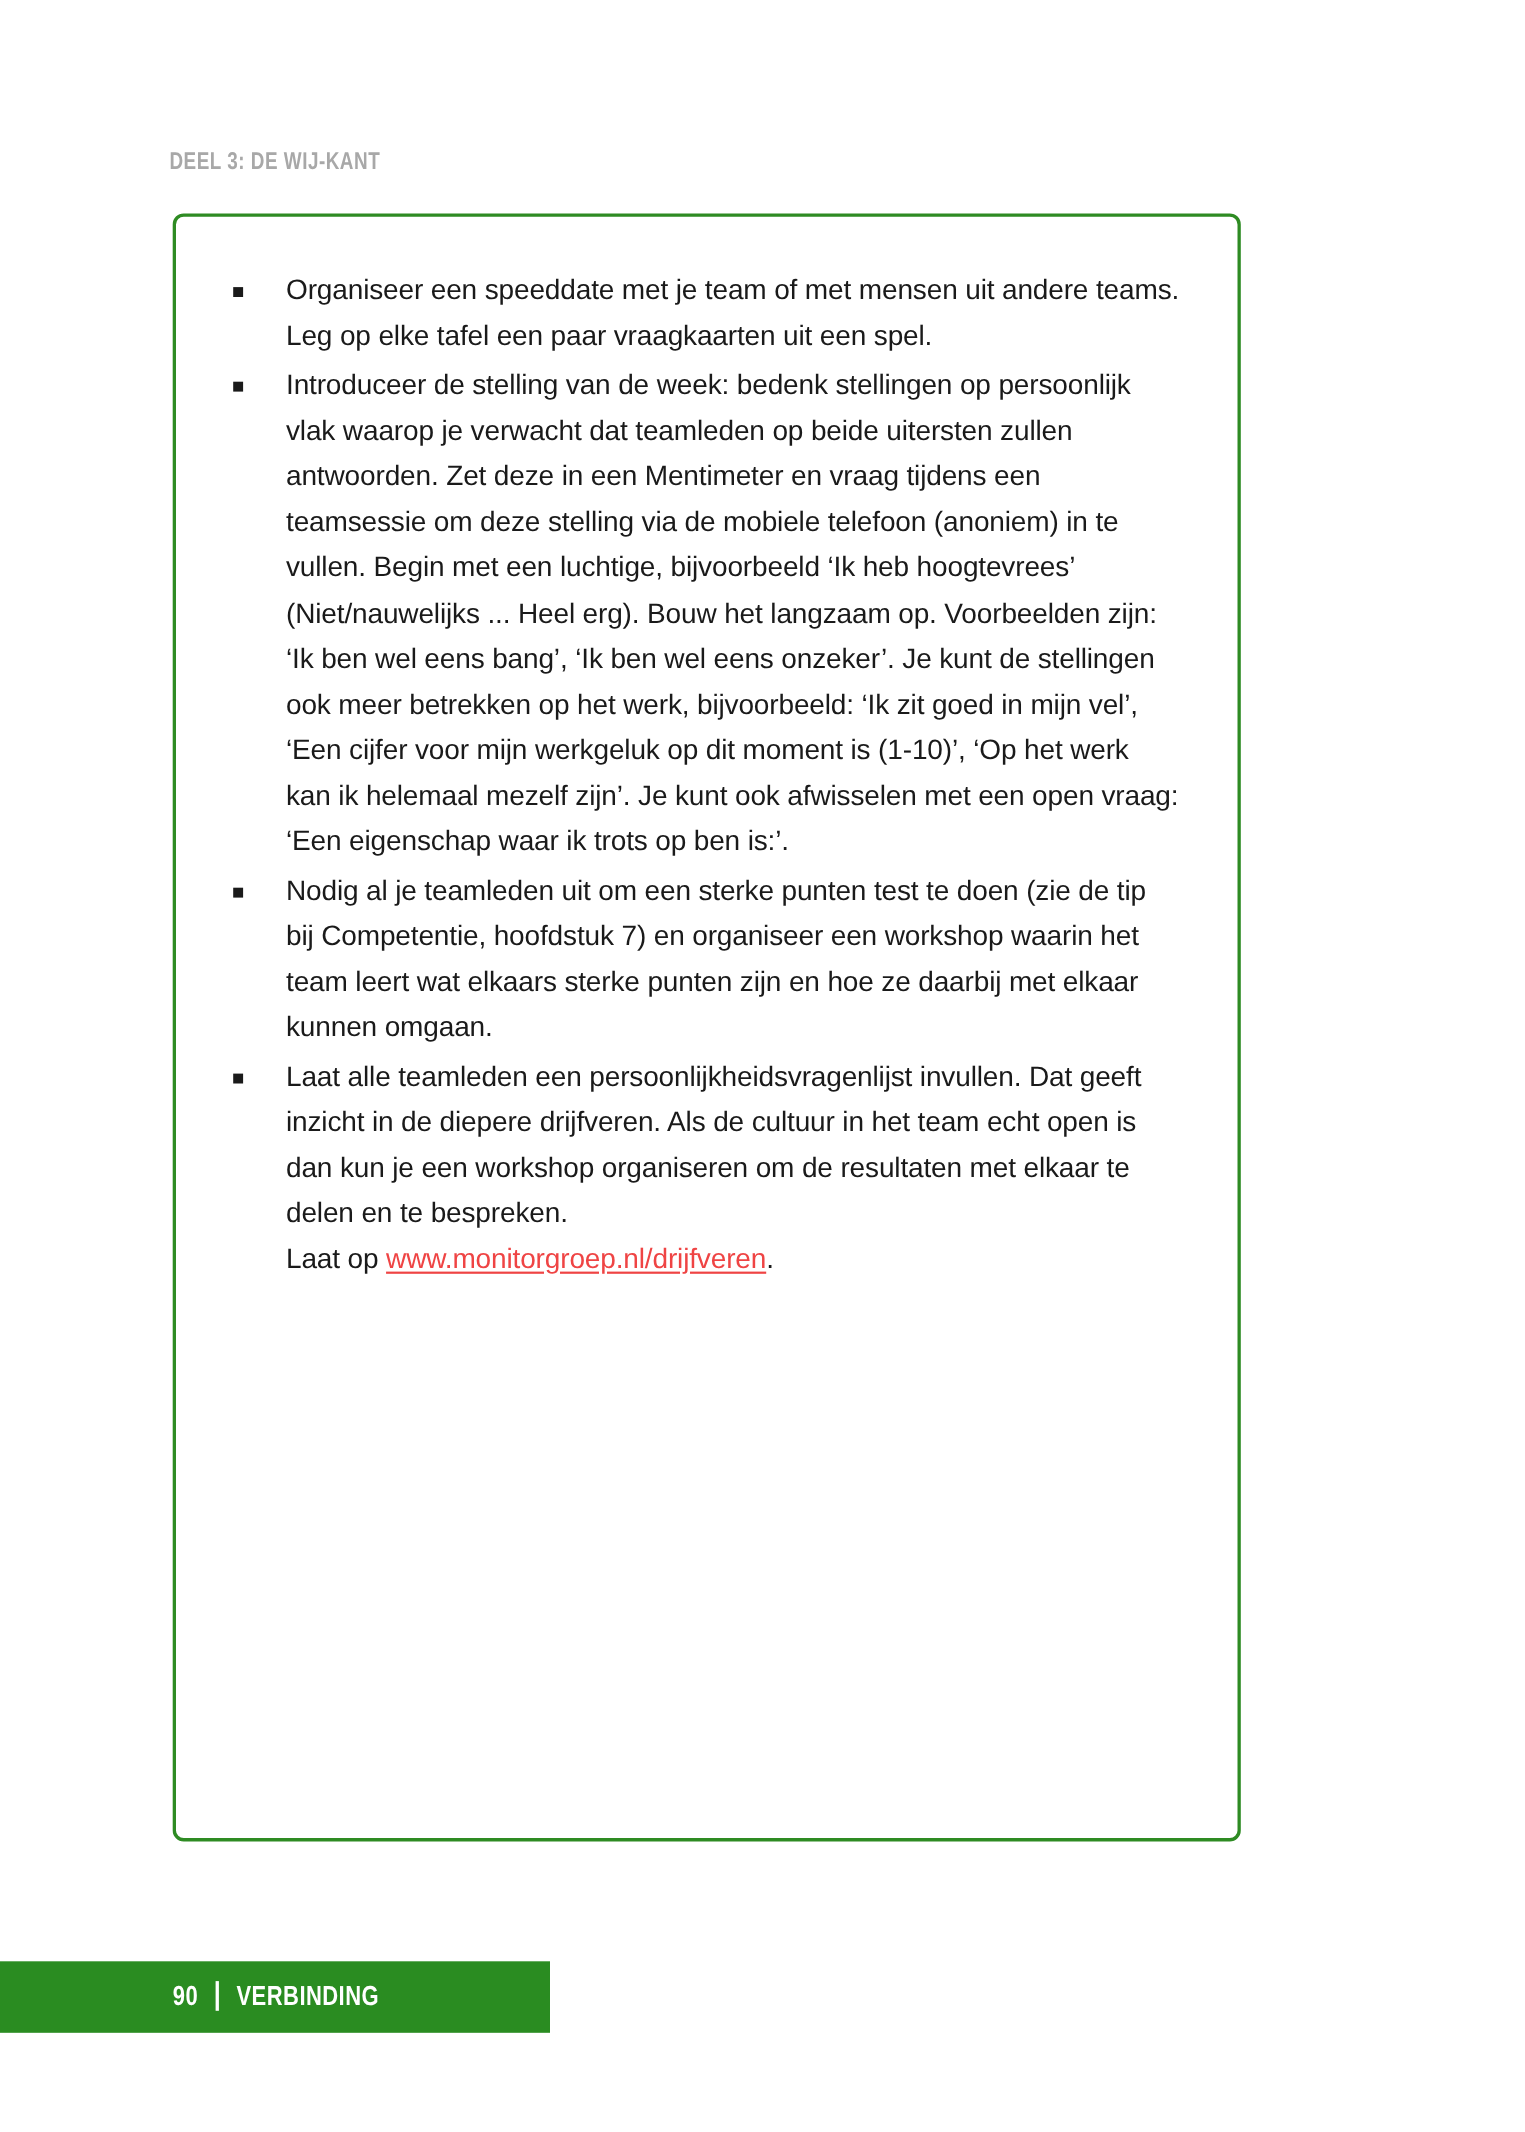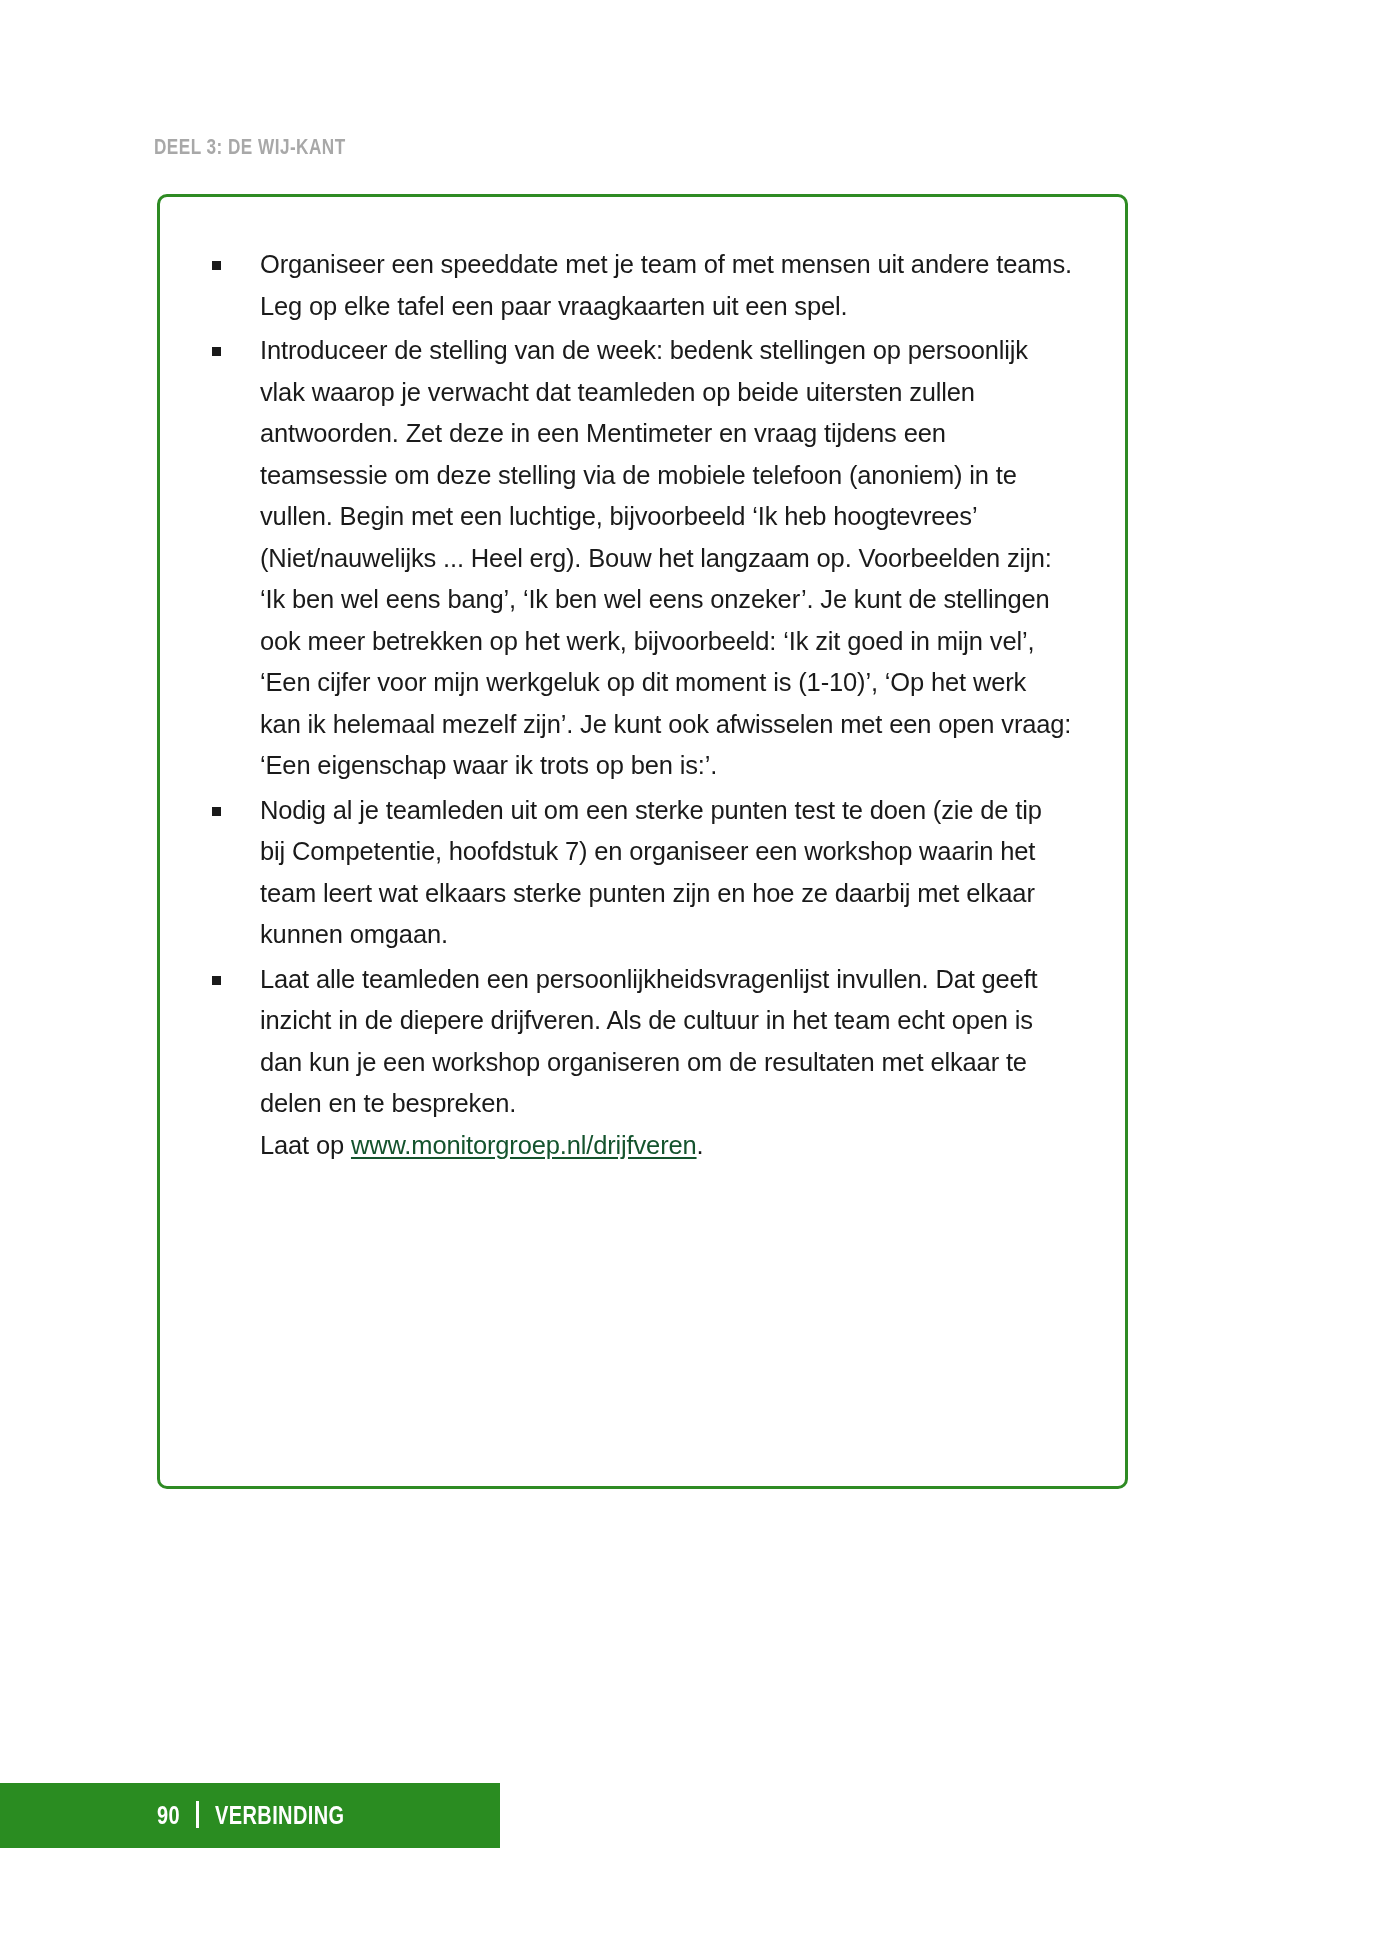--- a/index.html
+++ b/index.html
@@ -36,21 +36,21 @@
     transform-origin: left center;
     white-space: nowrap;
   }
 
   
   .content-box {
     position: absolute;
     left: 157px;
     top: 194px;
     width: 971px;
-    height: 1295px;
+    height: 1480px;
     border: 3px solid #2e8b23;
     border-radius: 10px;
     box-sizing: border-box;
     background: #ffffff;
   }
 
   .tips-list {
     list-style: none;
     margin: 0;
     padding: 47px 52px 0 46px;
@@ -76,21 +76,21 @@
     width: 9px;
     height: 9px;
     background: #1a1a1a;
   }
 
   .tip-item .sub-line {
     display: block;
   }
 
   a.ext-link {
-    color: #14532d;
+    color: #ef4444;
     text-decoration: underline;
     text-underline-offset: 3px;
   }
 
   
   .footer-bar {
     position: absolute;
     left: 0;
     top: 1783px;
     width: 500px;

